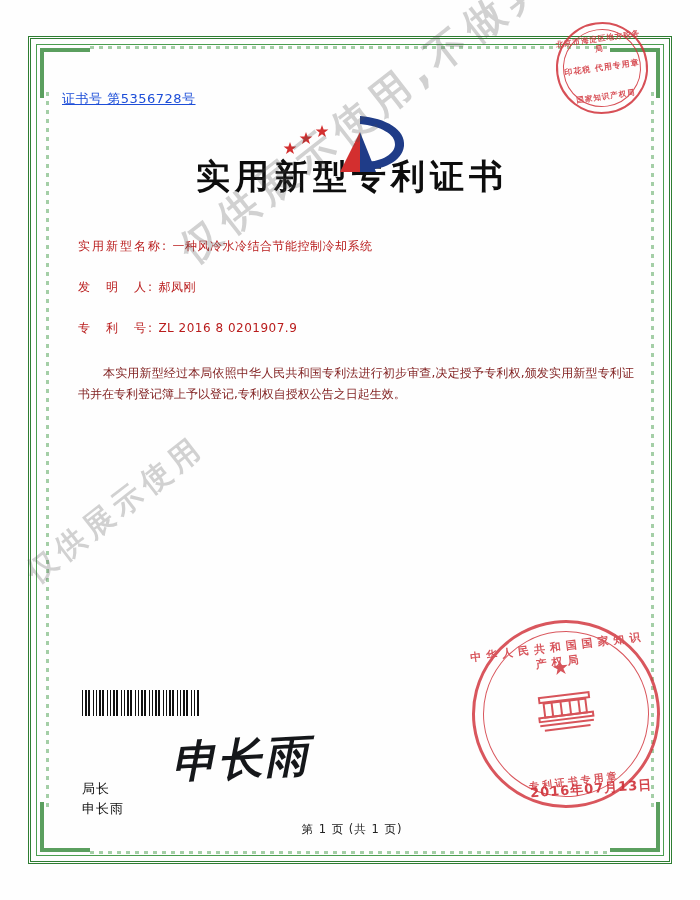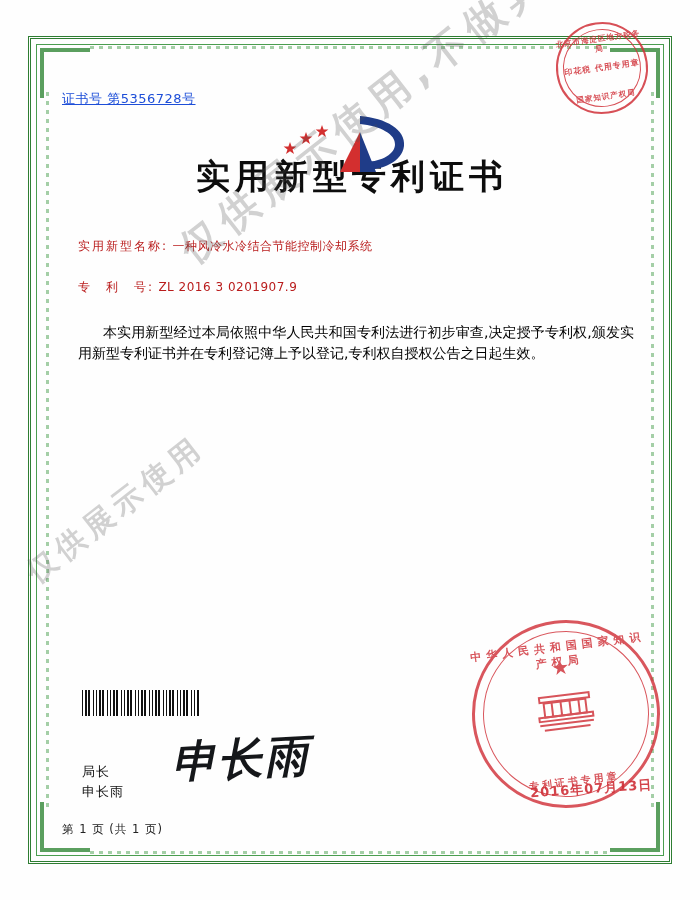--- a/index.html
+++ b/index.html
@@ -126,45 +126,45 @@
   .field-value {
     letter-spacing: .5px;
   }
 
   .paragraphs {
     margin-top: 26px;
     padding-left: 16px;
     padding-right: 8px;
   }
   .para {
-    font-size: 14px;
+    font-size: 12px;
     line-height: 21px;
     text-indent: 25px;
     text-align: justify;
     margin-bottom: 3px;
-    color: #000000;
+    color: #7f1d1d;
   }
 
   
   .barcode {
     position: absolute;
     left: 20px;
     top: 620px;
     width: 118px;
     height: 26px;
     background-image: repeating-linear-gradient(90deg,
       #111 0 1px, #fff 1px 3px, #111 3px 5px, #fff 5px 6px,
       #111 6px 8px, #fff 8px 11px, #111 11px 12px, #fff 12px 14px);
   }
 
   
   .sig-block {
     position: absolute;
     left: 20px;
-    top: 692px;
+    top: 709px;
     font-size: 13px;
     line-height: 20px;
     letter-spacing: 1px;
   }
   .handwriting {
     position: absolute;
     left: 110px;
     top: 660px;
     font-family: "DejaVu Serif", "Liberation Serif", serif;
     font-size: 44px;
@@ -173,21 +173,21 @@
     color: #15171a;
     letter-spacing: 2px;
     transform: rotate(-3deg);
   }
 
   .footer {
     position: absolute;
     left: 0;
     right: 0;
     top: 752px;
-    text-align: left;
+    text-align: center;
     font-size: 11.5px;
     color: #222;
     letter-spacing: 1px;
   }
 
   
   .seal-small {
     position: absolute;
     right: 52px;
     top: 22px;
@@ -340,22 +340,26 @@
     </div>
 
     <div class="title">实用新型专利证书</div>
 
     <div class="fields">
       <div class="field-row">
         <span class="field-label">实用新型名称:</span>
         <span class="field-value">一种风冷水冷结合节能控制冷却系统</span>
       </div>
       <div class="field-row">
+        <span class="field-label">发　明　人:</span>
+        <span class="field-value">郝凤刚</span>
+      </div>
+      <div class="field-row">
         <span class="field-label">专　利　号:</span>
-        <span class="field-value">ZL 2016 3 0201907.9</span>
+        <span class="field-value">ZL 2016 8 0201907.9</span>
       </div>
     </div>
 
     <div class="paragraphs">
       <p class="para">本实用新型经过本局依照中华人民共和国专利法进行初步审查,决定授予专利权,颁发实用新型专利证书并在专利登记簿上予以登记,专利权自授权公告之日起生效。</p>
     </div>
 
     <div class="barcode"></div>
 
     <div class="sig-block">

